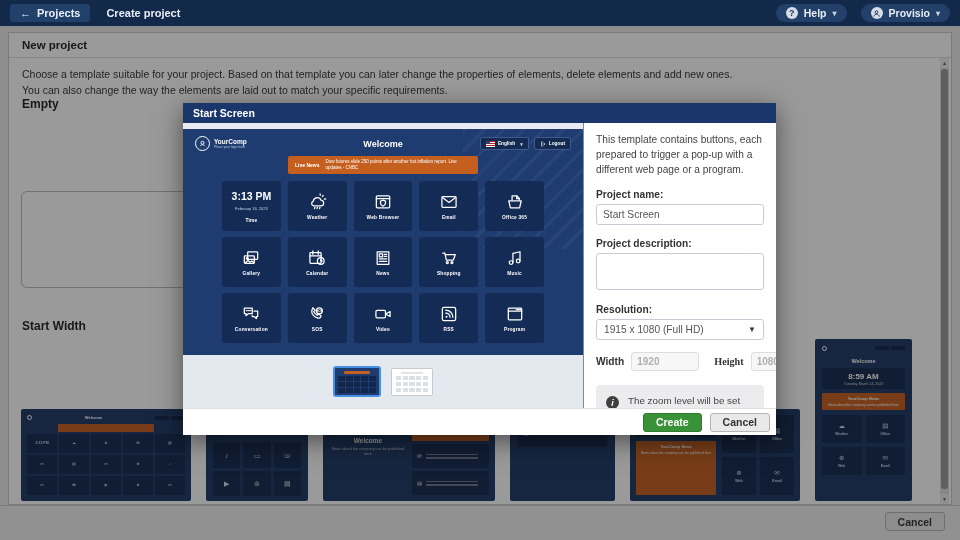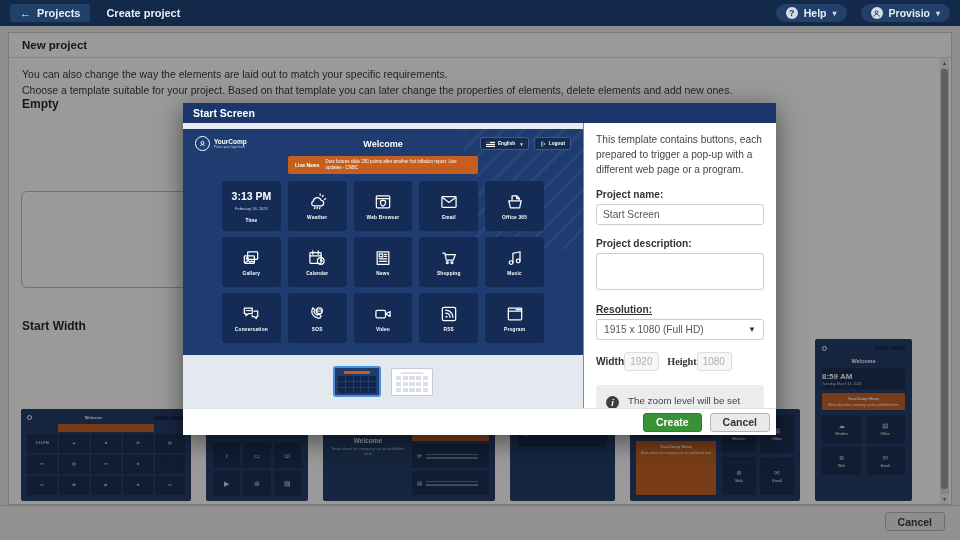--- a/index.html
+++ b/index.html
@@ -49,21 +49,21 @@
   .t3-cards { flex:1; display:flex; flex-direction:column; gap:3px; justify-content:flex-end; }
   .t3-card { height:24px; border-radius:1px; display:flex; align-items:center; gap:4px; padding:0 5px; font-size:5.5px; }
   .t3-lines { display:flex; flex-direction:column; gap:2px; flex:1; }
   .t3-line { height:1.5px; background:rgba(255,255,255,.35); width:90%; }
   
   .t4 { width:105px; height:92px; padding:8px; }
   .t4-card { height:30px; border-radius:1px; background:#14294e; display:flex; align-items:center; gap:4px; padding:0 5px; font-size:6px; }
   
   .t5 { width:170px; height:92px; display:flex; padding:6px; gap:6px; }
   .t5-left { width:80px; display:flex; flex-direction:column; gap:4px; }
-  .t5-time { background:#14294e; border-radius:1px; text-align:left; padding:4px 0 3px; }
+  .t5-time { background:#14294e; border-radius:1px; text-align:center; padding:4px 0 3px; }
   .t5-time .tm { font-size:9px; font-weight:bold; }
   .t5-time .dt { font-size:3.5px; color:#c9d3e6; margin-top:1px; }
   .t5-news { border-radius:1px; padding:3px 4px; text-align:center; flex:1; }
   .t5-news .nt { font-size:4px; font-weight:bold; }
   .t5-news .nx { font-size:3.3px; margin-top:2px; line-height:1.3; }
   .t5-grid { flex:1; display:grid; grid-template-columns:1fr 1fr; gap:4px; }
   .t5-grid .mini-tile { flex-direction:column; gap:2px; font-size:6.5px; }
   .t5-grid .ml { font-size:3.5px; font-weight:bold; }
   
   .t6 { width:97px; height:162px; padding:5px 7px; }
@@ -127,23 +127,23 @@
   .mthumb2 .g { display:grid; grid-template-columns:repeat(5,1fr); gap:1.5px; }
   .mthumb2 .g i { display:block; height:4.5px; background:#dcdfe4; border-radius:0.5px; }
 
   .m-right { flex:1; background:#fff; border-left:1px solid #22c55e; padding:10px 12px; font-size:10.2px; color:#444; overflow:hidden; }
   .m-right .intro { line-height:1.45; margin-bottom:12px; }
   .f-label { font-weight:bold; color:#333; margin:9px 0 4px; }
   .f-input { width:100%; height:21px; border:1px solid #c6ccd6; border-radius:3px; font-size:10.2px; color:#555; padding:0 6px; font-family:"Liberation Sans",sans-serif; }
   .f-area { width:100%; height:37px; border:1px solid #c6ccd6; border-radius:3px; resize:none; font-family:"Liberation Sans",sans-serif; }
   .f-select { width:100%; height:21px; border:1px solid #c6ccd6; border-radius:3px; display:flex; align-items:center; justify-content:space-between; padding:0 7px; color:#555; cursor:pointer; }
   .f-select .caret { color:#333; font-size:8px; }
-  .wh-row { display:flex; align-items:center; margin-top:12px; }
+  .wh-row { display:flex; align-items:center; gap:7px; margin-top:12px; }
   .wh-row label { font-weight:bold; color:#333; }
-  .f-dis { width:35px; height:19px; border:1px solid #ddd; border-radius:3px; background:#f7f7f7; color:#b0b0b0; font-size:10px; padding:0 5px; }
+  .f-dis { width:68px; height:19px; border:1px solid #ddd; border-radius:3px; background:#f7f7f7; color:#b0b0b0; font-size:10px; padding:0 5px;font-weight:bold; }
   .info-box { margin-top:14px; background:#ececee; border-radius:4px; padding:9px 10px; display:flex; gap:9px; align-items:flex-start; }
   .info-ic { width:13px; height:13px; min-width:13px; border-radius:50%; background:#3f3f3f; color:#fff; font-size:9px; font-weight:bold; display:flex; align-items:center; justify-content:center; font-style:italic; margin-top:2px; }
   .info-tx { font-size:9.8px; line-height:1.4; color:#444; }
   .m-foot { height:27px; border-top:1px solid #e0e0e0; display:flex; align-items:center; justify-content:flex-end; gap:8px; padding:0 6px; background:#fff; }
   .btn-green { background:#3a9238; border:1px solid #2f7b2f; color:#fff; }
 </style>
 </head>
 <body>
 
 <nav class="navbar">
@@ -168,22 +168,22 @@
       <span>Provisio</span>
       <span class="caret">▾</span>
     </div>
   </div>
 </nav>
 
 <div class="page-wrap">
   <div class="card">
     <div class="card-hd">New project</div>
     <div class="desc">
+      <div>Choose a template suitable for your project. Based on that template you can later change the properties of elements, delete elements and add new ones.</div>
       <div>You can also change the way the elements are laid out to match your specific requirements.</div>
-      <div>Choose a template suitable for your project. Based on that template you can later change the properties of elements, delete elements and add new ones.</div>
     </div>
     <div class="sec-hd" style="top:64px;">Empty</div>
     <div class="empty-box"></div>
     <div class="empty-cap">Empty (no template)</div>
     <div class="sec-hd" style="top:286px;">Start Width</div>
 
     <div class="thumb-row">
 
       <div class="thumb t1">
         <div class="t1-head">
@@ -544,21 +544,21 @@
         </div>
       </div>
     </div>
 
     <div class="m-right">
       <div class="intro">This template contains buttons, each prepared to trigger a pop-up with a different web page or a program.</div>
       <div class="f-label">Project name:</div>
       <input class="f-input" type="text" value="Start Screen" style="">
       <div class="f-label" style="margin-top:13px;">Project description:</div>
       <textarea class="f-area" style=""></textarea>
-      <div class="f-label" style="margin-top:12px;text-decoration:underline;">Resolution:</div>
+      <div class="f-label" style="margin-top:12px;">Resolution:</div>
       <div class="f-select">
         <span>1915 x 1080 (Full HD)</span>
         <span class="caret">▼</span>
       </div>
       <div class="wh-row">
         <label>Width</label>
         <input class="f-dis" type="text" disabled="" value="1920" style="">
         <label style="margin-left:8px;font-family:Liberation Serif, serif;">Height</label>
         <input class="f-dis" type="text" disabled="" value="1080" style="">
       </div>

